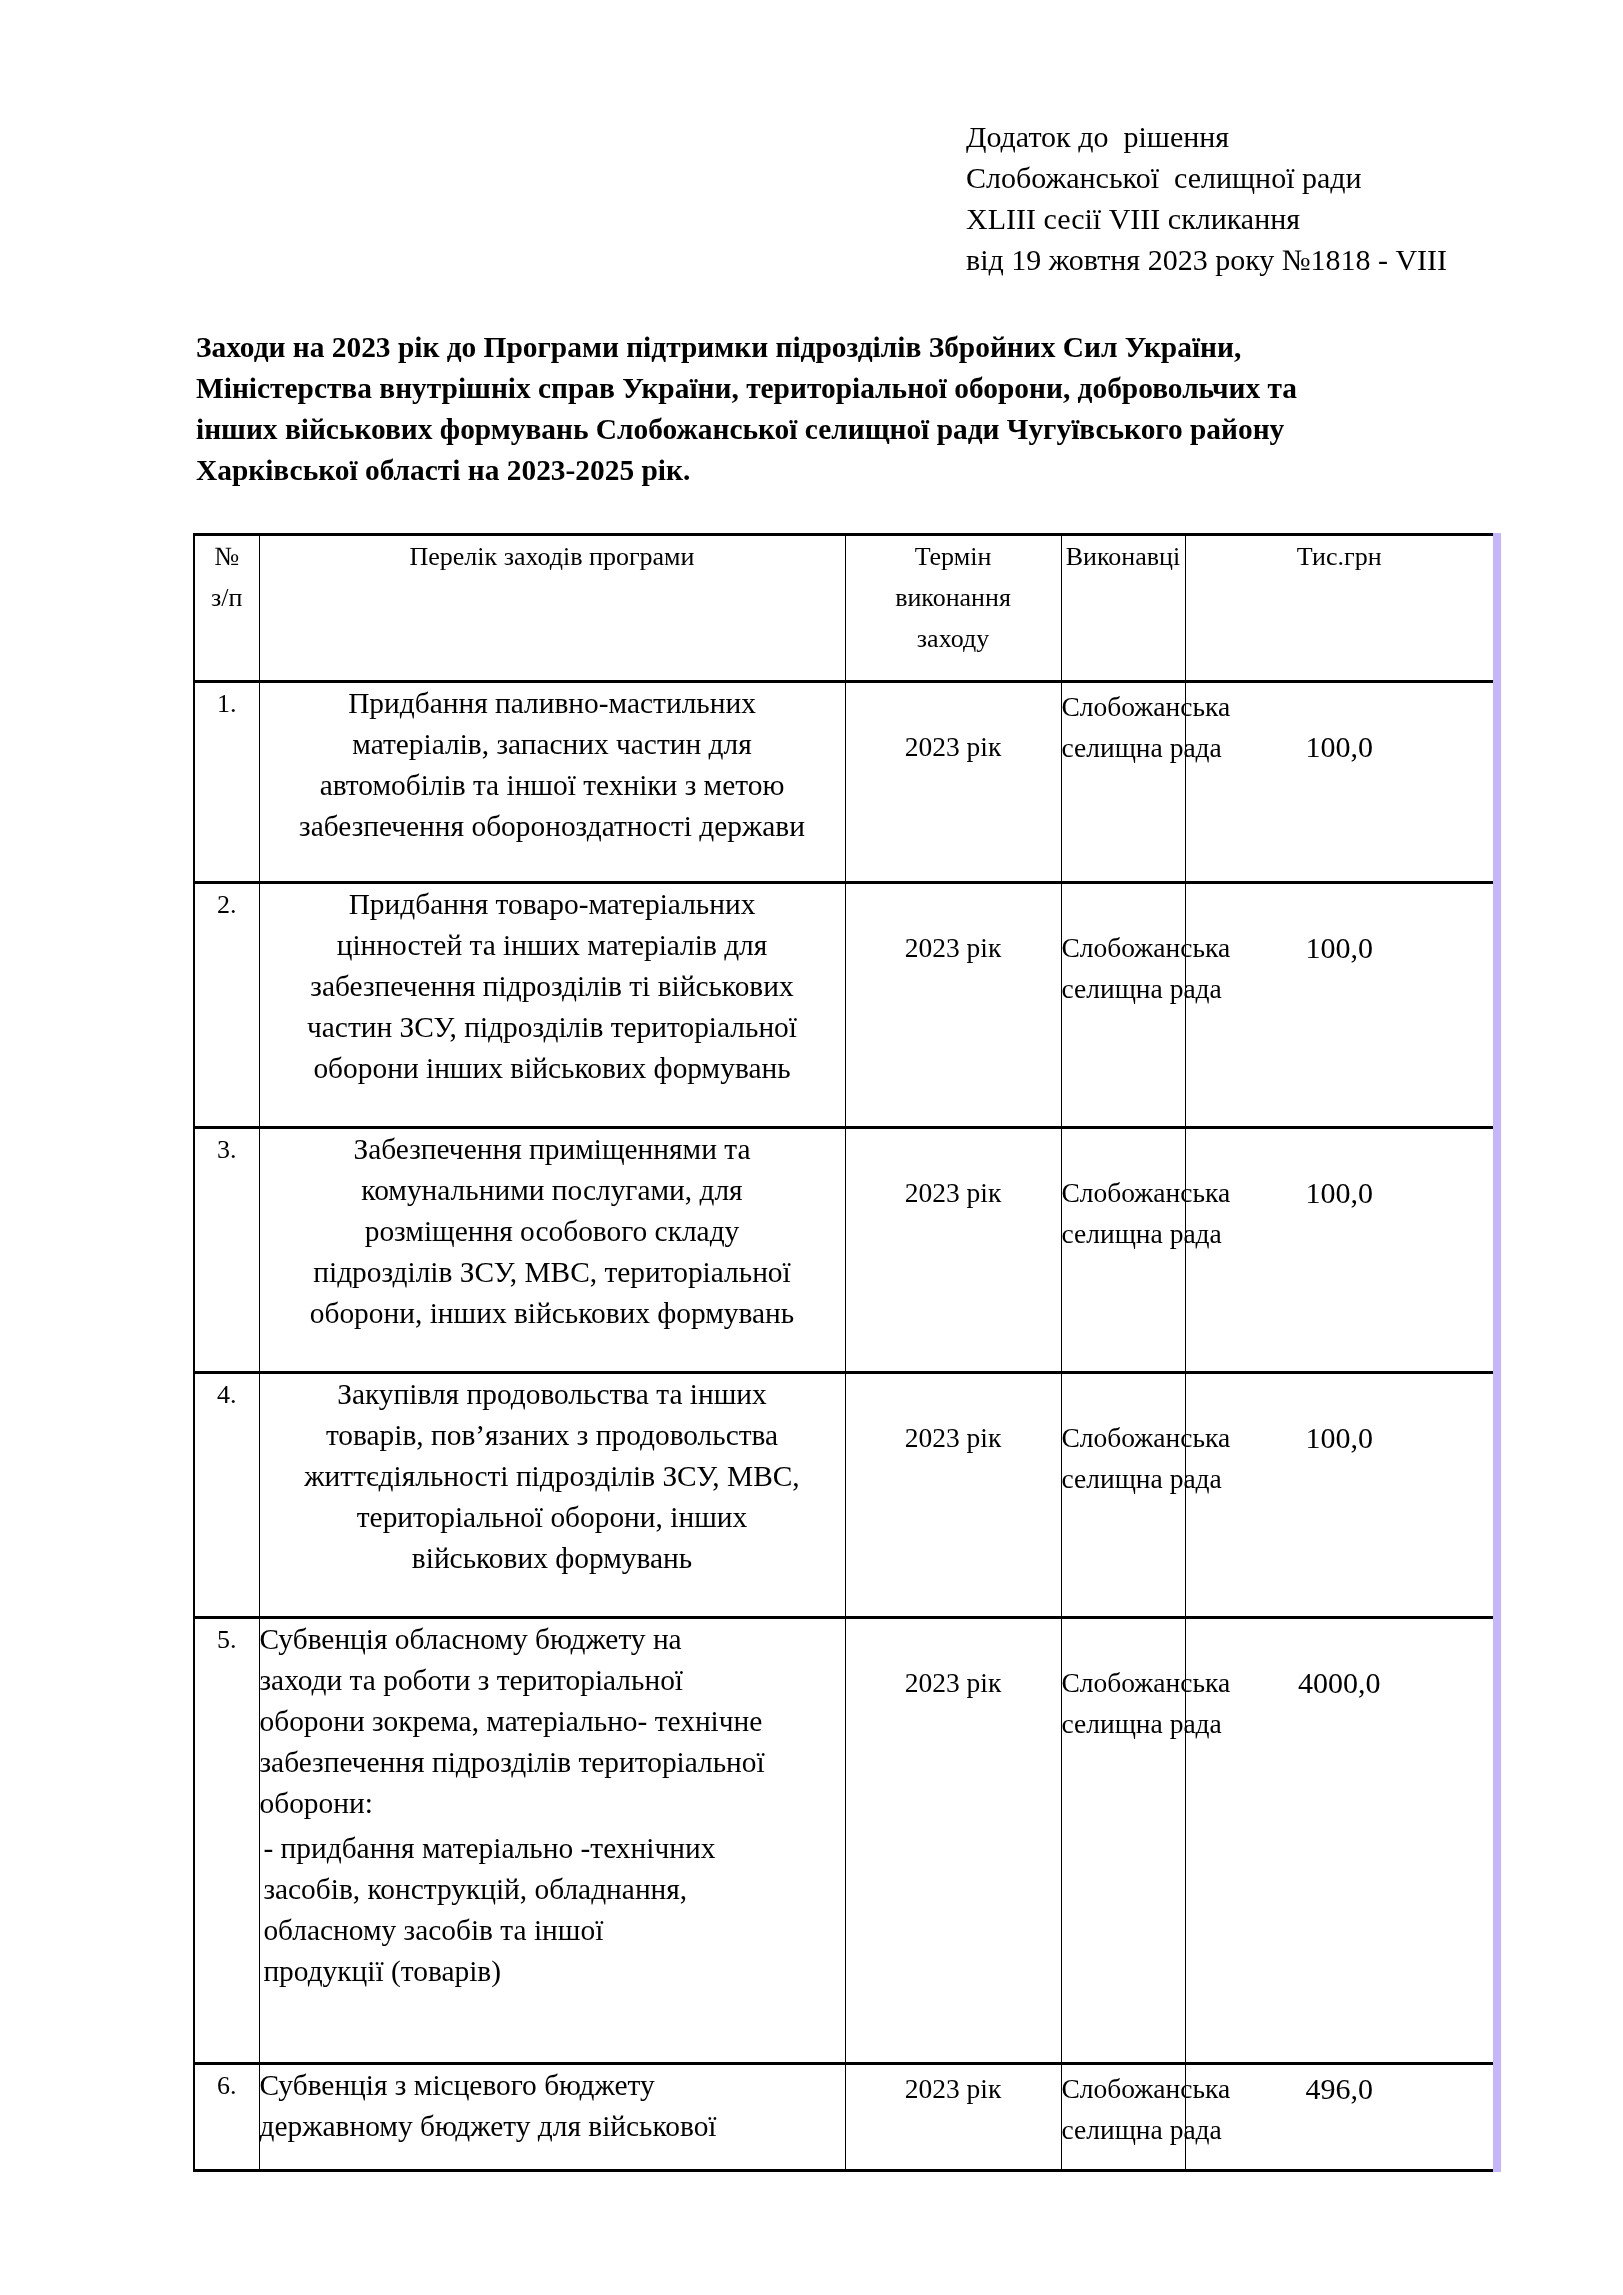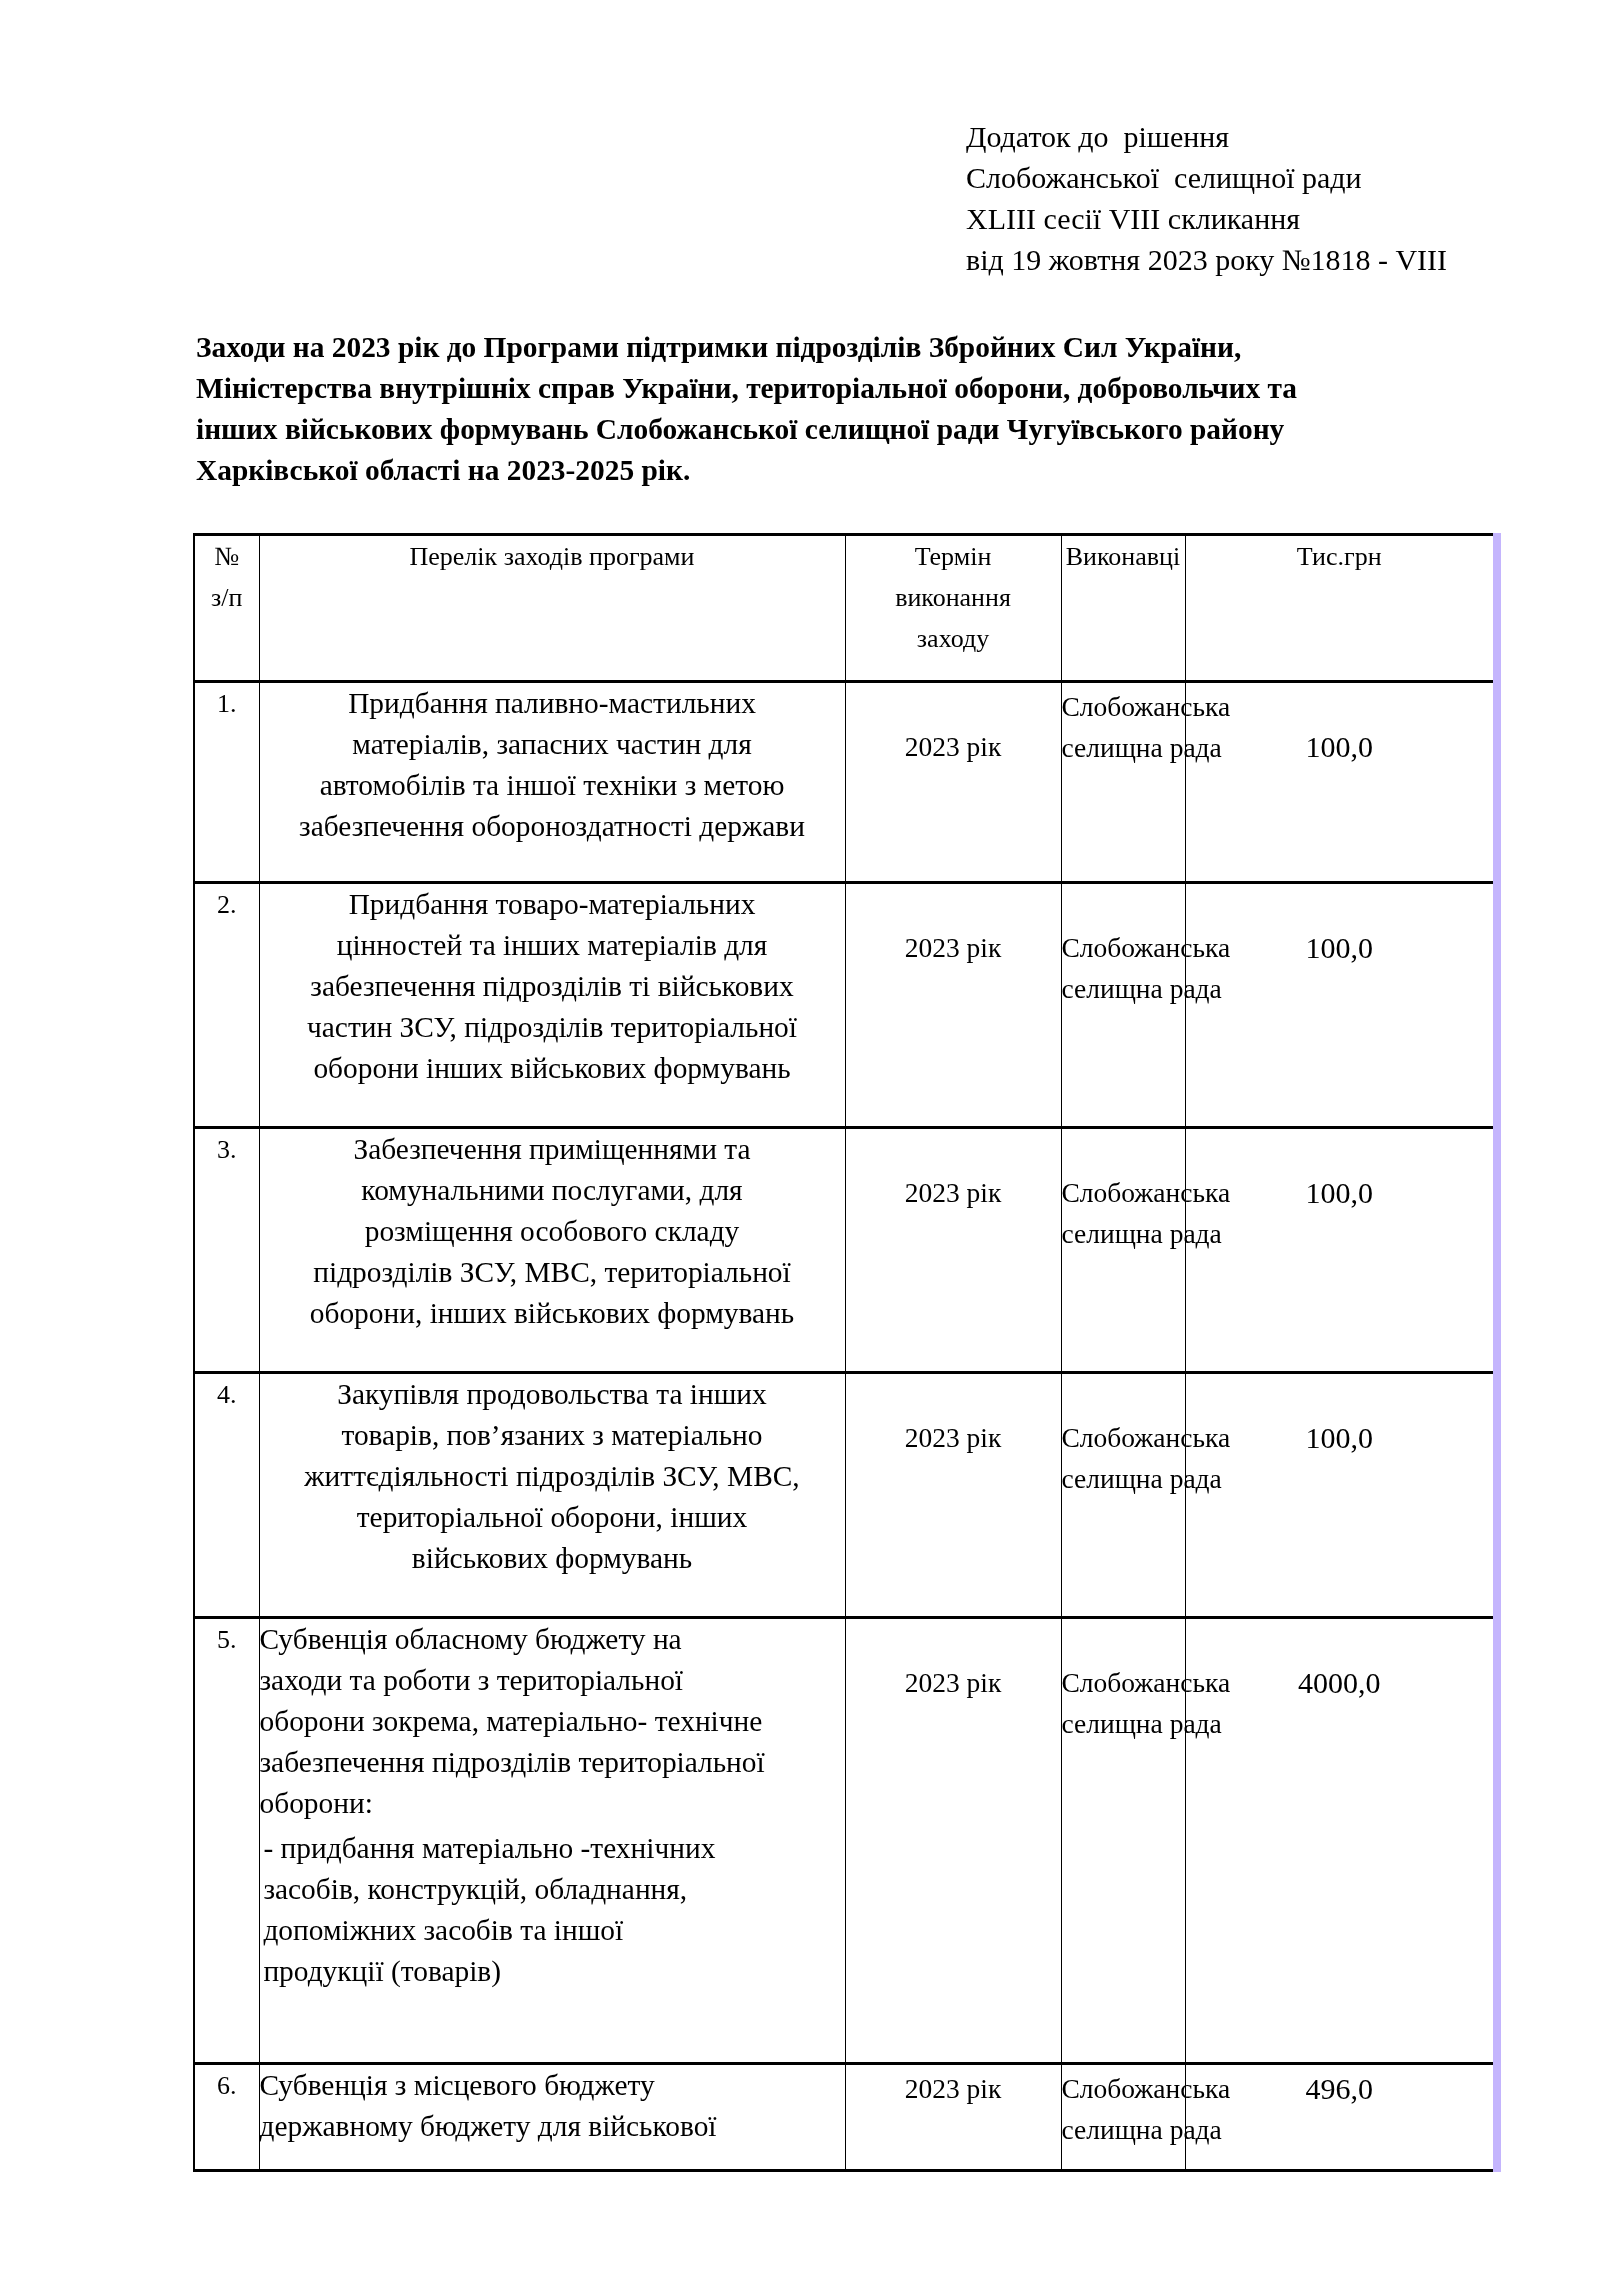--- a/index.html
+++ b/index.html
@@ -135,21 +135,21 @@
       <span class="line">Слобожанська</span>
       <span class="line">селищна рада</span>
     </td>
     <td class="amt" style="padding-top:43px;"><span>100,0</span></td>
   </tr>
 
   <tr class="row" style="height:245px;">
     <td class="num">4.</td>
     <td class="desc center">
       <span class="line">Закупівля продовольства та інших</span>
-      <span class="line">товарів, пов’язаних з матеріально</span>
+      <span class="line">товарів, пов’язаних з продовольства</span>
       <span class="line">життєдіяльності підрозділів ЗСУ, МВС,</span>
       <span class="line">територіальної оборони, інших</span>
       <span class="line">військових формувань</span>
     </td>
     <td class="term" style="padding-top:43px;"><span>2023 рік</span></td>
     <td class="exec" style="padding-top:43px;">
       <span class="line">Слобожанська</span>
       <span class="line">селищна рада</span>
     </td>
     <td class="amt" style="padding-top:43px;"><span>100,0</span></td>
@@ -159,21 +159,21 @@
     <td class="num">5.</td>
     <td class="desc left">
       <span class="line">Субвенція обласному бюджету на</span>
       <span class="line">заходи та роботи з територіальної</span>
       <span class="line">оборони зокрема, матеріально- технічне</span>
       <span class="line">забезпечення підрозділів територіальної</span>
       <span class="line">оборони:</span>
       <div class="sub">
         <span class="line">- придбання матеріально -технічних</span>
         <span class="line">засобів, конструкцій, обладнання,</span>
-        <span class="line">допоміжних засобів та іншої</span>
+        <span class="line">обласному засобів та іншої</span>
         <span class="line">продукції (товарів)</span>
       </div>
     </td>
     <td class="term" style="padding-top:43px;"><span>2023 рік</span></td>
     <td class="exec" style="padding-top:43px;">
       <span class="line">Слобожанська</span>
       <span class="line">селищна рада</span>
     </td>
     <td class="amt" style="padding-top:43px;"><span>4000,0</span></td>
   </tr>

